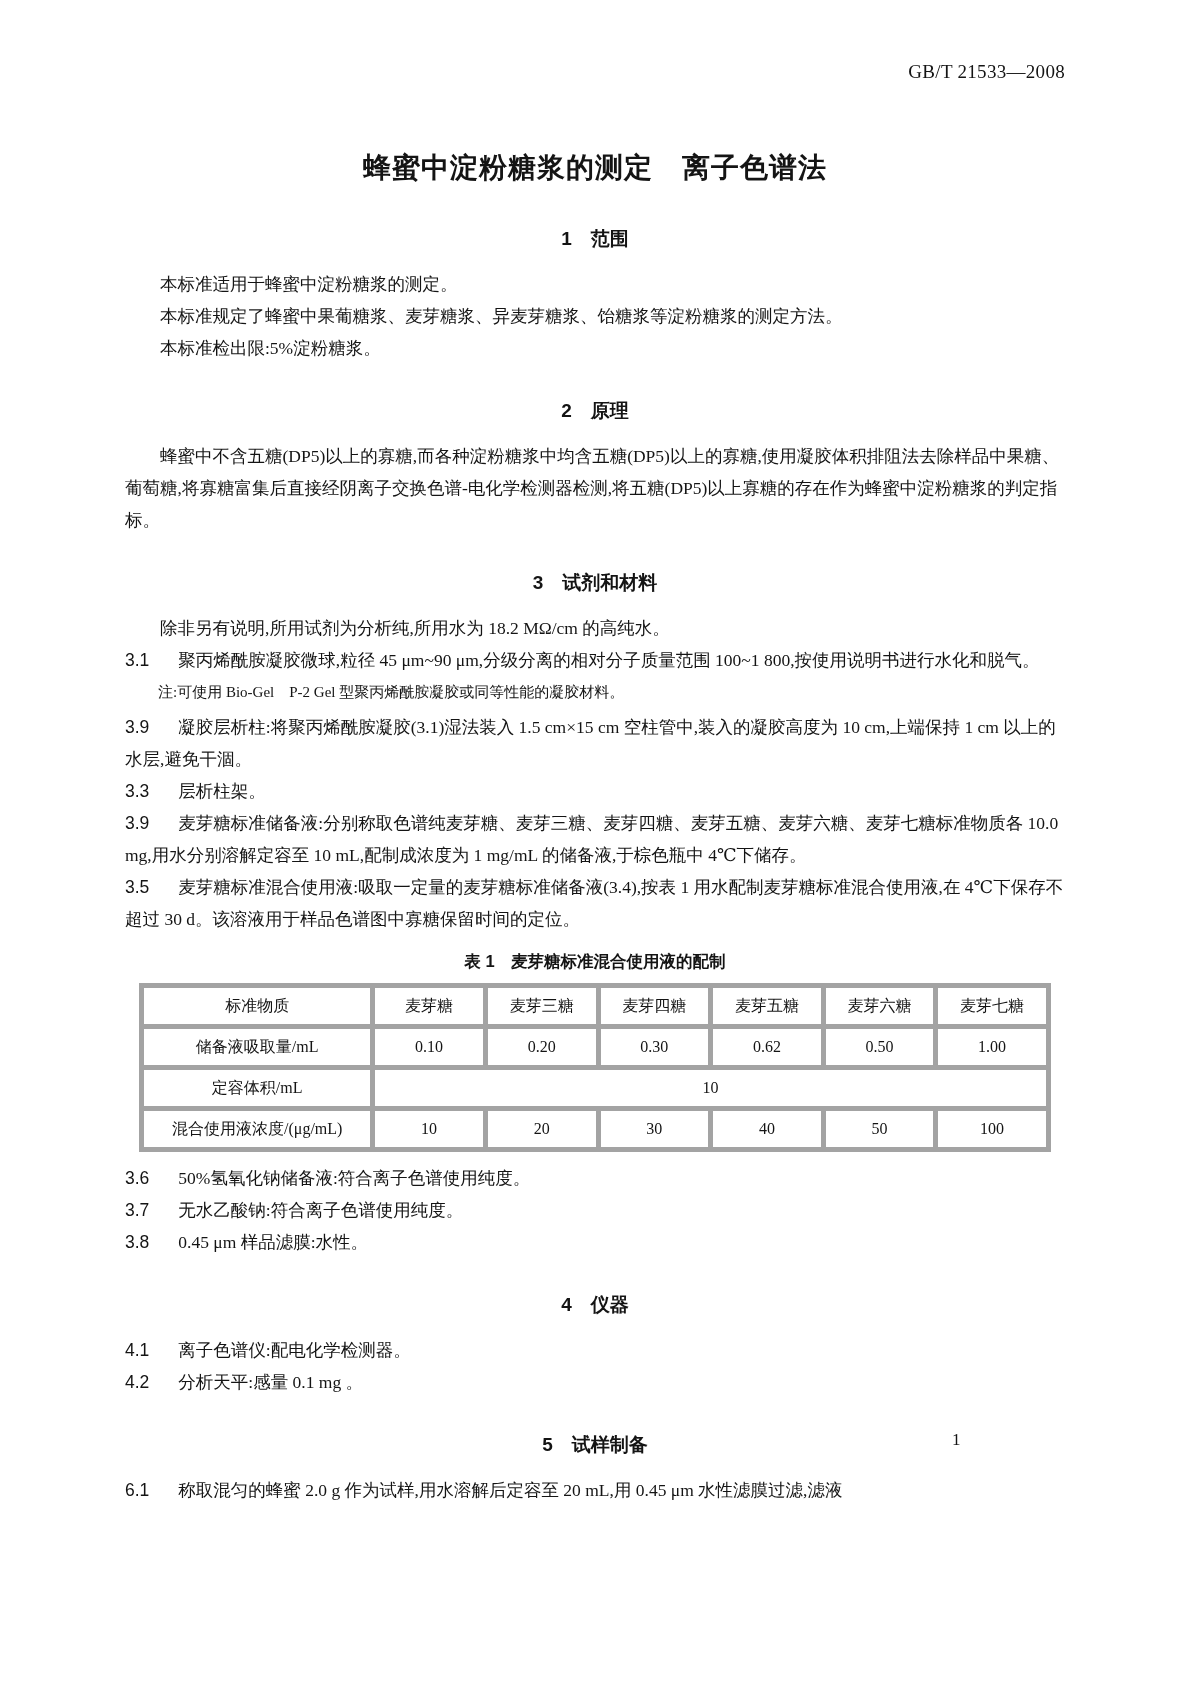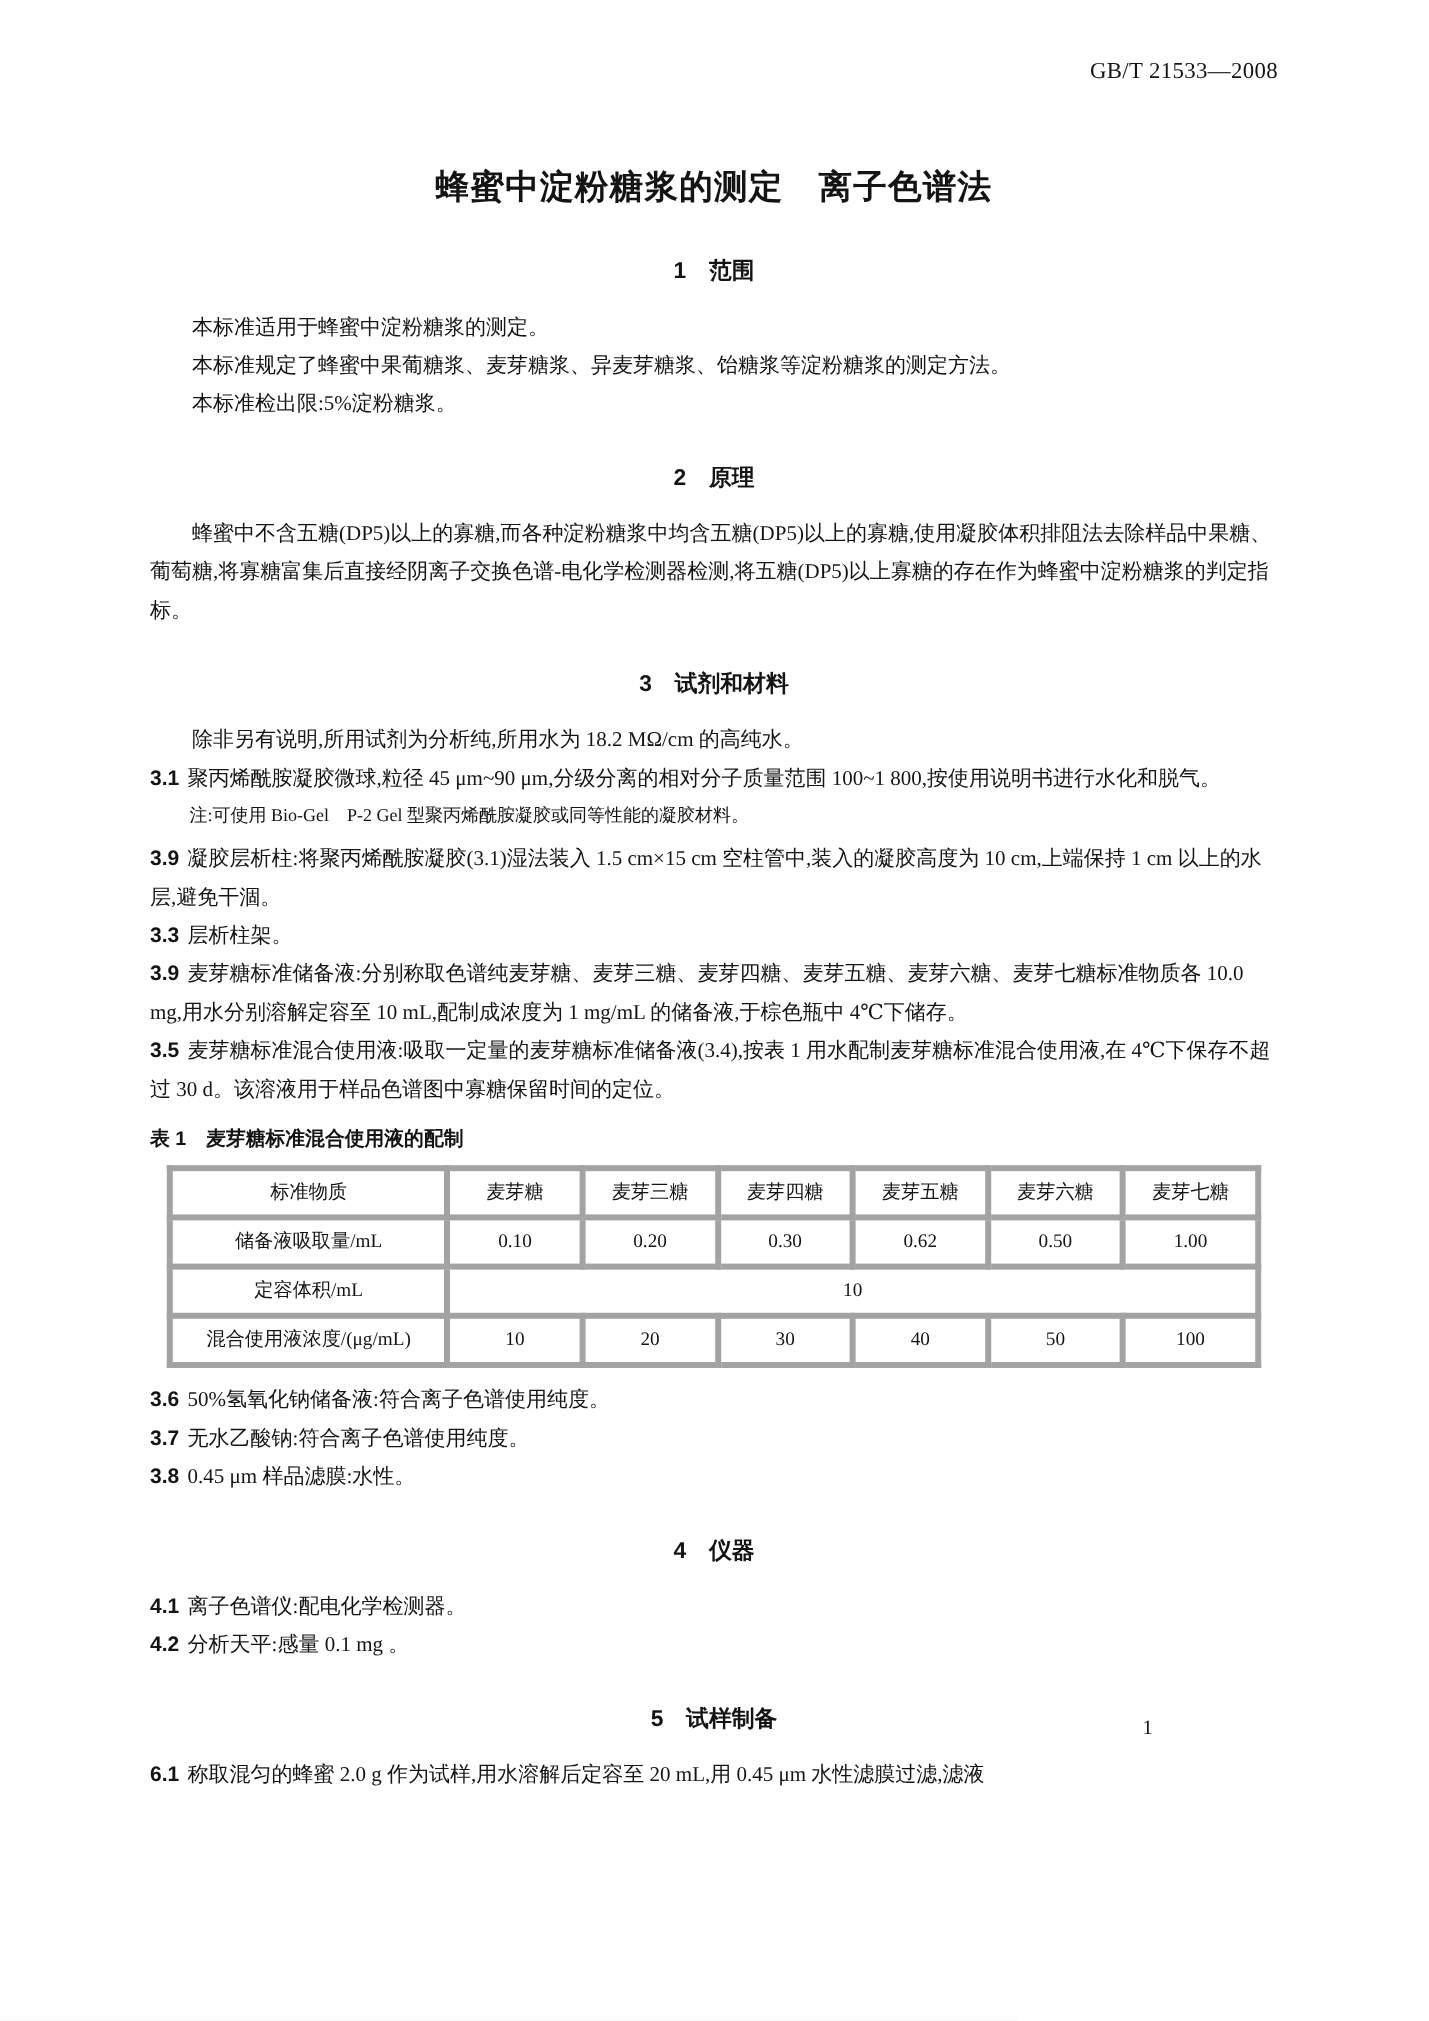--- a/index.html
+++ b/index.html
@@ -5,21 +5,21 @@
   * { margin: 0; padding: 0; box-sizing: border-box; }
   html, body { background: #e9e9e9; }
   .page {
     width: 1191px;
     height: 1684px;
     margin: 0 auto;
     background: #ffffff;
     position: relative;
     font-family: "Liberation Serif", "DejaVu Serif", serif;
     color: #141414;
-    padding: 48px 126px 0 125px;
+    padding: 60px 126px 0 125px;
     font-size: 17.5px;
     line-height: 32px;
     overflow: hidden;
   }
   .doc-number {
     text-align: right;
     font-size: 19px;
     letter-spacing: 0.3px;
     line-height: 24px;
     margin-bottom: 62px;
@@ -38,32 +38,32 @@
     font-weight: 700;
     font-size: 19px;
     line-height: 30px;
     margin: 32px 0 14px 0;
     text-align: center;
   }
   p.body-p { text-indent: 2em; }
   p.clause { text-indent: 0; }
   .clause-num {
     font-family: "Liberation Sans", "DejaVu Sans", sans-serif;
-    font-weight: 700;
-    margin-right: 7px;
+    font-weight: 400;
+    margin-right: 29px;
   }
   .note {
     font-size: 15px;
     line-height: 27px;
     padding-left: 2.2em;
     white-space: pre-wrap;
     margin: 3px 0 5px 0;
   }
   .table-caption {
-    text-align: left;
+    text-align: center;
     font-family: "Liberation Sans", "DejaVu Sans", sans-serif;
     font-weight: 700;
     font-size: 16.5px;
     line-height: 28px;
     margin: 12px 0 8px 0;
   }
   table.t1 {
     width: 97%;
     margin: 0 auto 10px auto;
     border-collapse: collapse;

